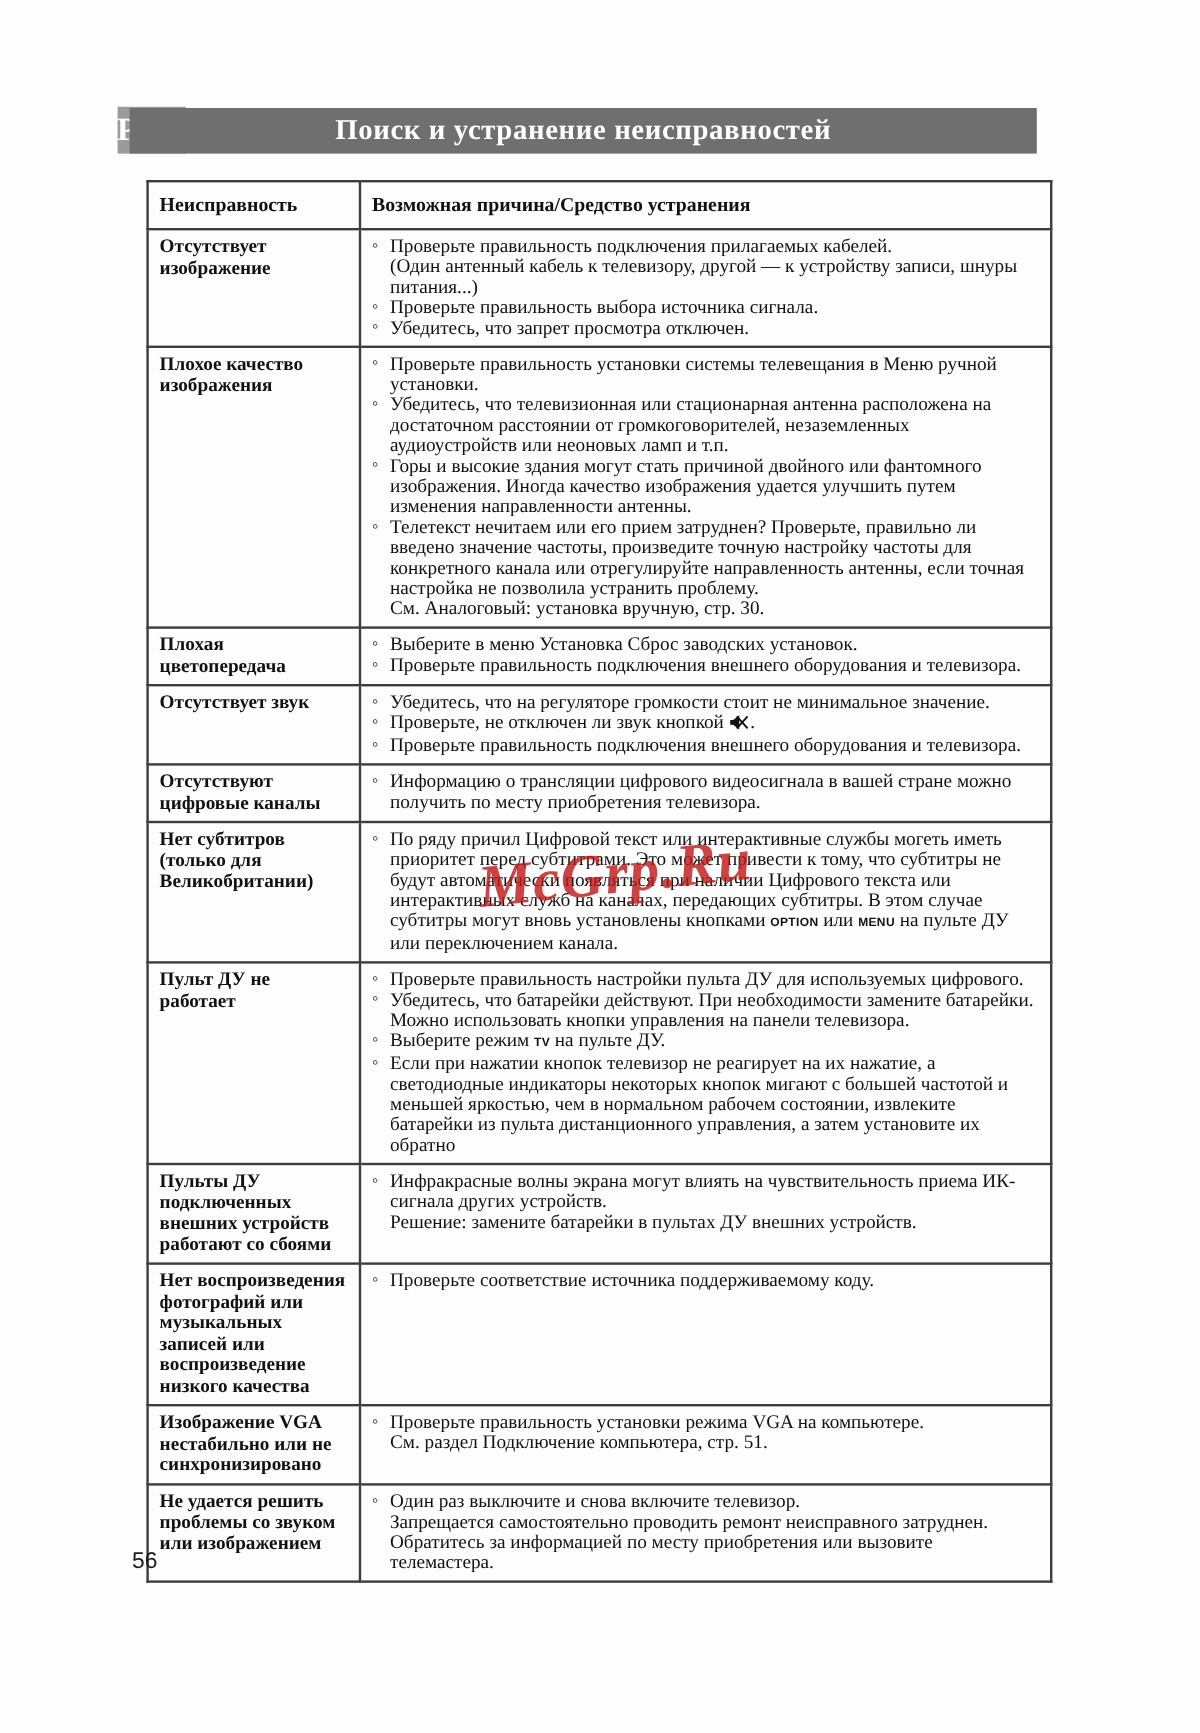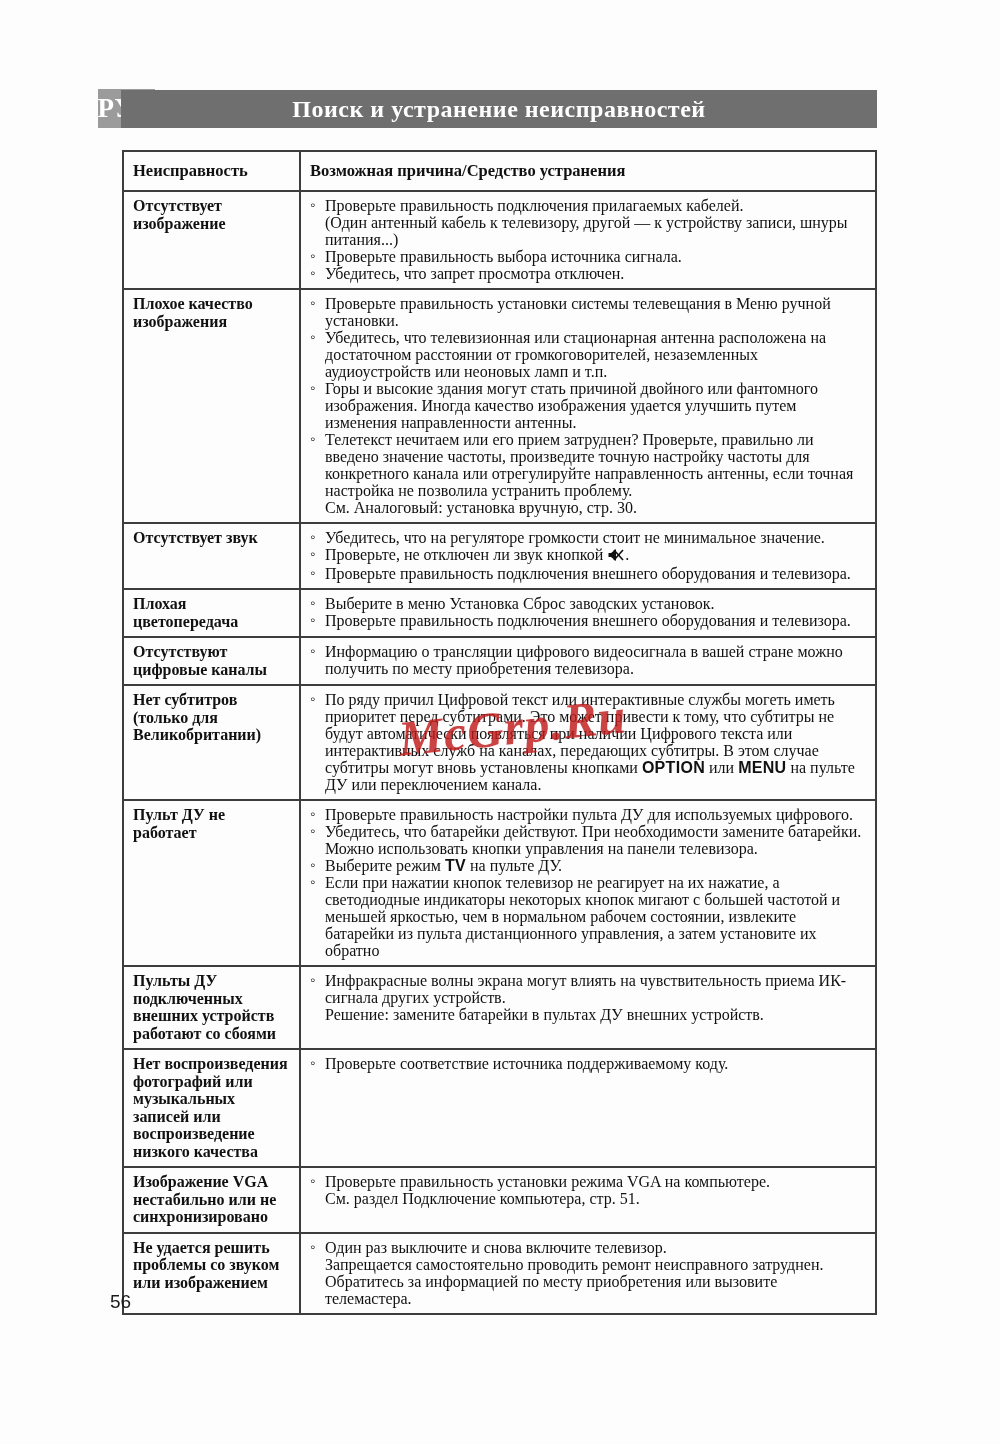--- a/index.html
+++ b/index.html
@@ -8,21 +8,21 @@
     font-family:"Liberation Serif","DejaVu Serif",serif;color:#111;
     -webkit-font-smoothing:antialiased;
   }
   .lang-badge{
     position:absolute;left:54px;top:89px;width:57px;height:39px;
     background:var(--badge-gray,#9b9b9b);color:#fff;
     display:flex;align-items:center;justify-content:center;
     font-size:27px;font-weight:bold;letter-spacing:1px;margin-left:44px;
   }
   .title-bar{
-    position:absolute;left:121px;top:90px;width:756px;height:38px;
+    position:absolute;left:108px;top:90px;width:756px;height:38px;
     background:var(--bar-gray,#6f6f6f);
     display:flex;align-items:center;justify-content:center;
   }
   .title-bar .title{
     color:#fff;font-size:24px;font-weight:bold;letter-spacing:.5px;
   }
   .doc-table{
     position:absolute;left:122px;top:150px;width:755px;
     border-collapse:collapse;table-layout:fixed;
     font-size:16px;line-height:17px;padding-left:33px;
@@ -31,21 +31,21 @@
   .doc-table th,.doc-table td{
     border:2px solid #3d3d3d;vertical-align:top;text-align:left;
     padding:5px 8px 6px 9px;
   }
   .doc-table th{font-weight:bold;height:27px;vertical-align:middle;font-size:16.5px;}
   .problem-cell{font-weight:bold;line-height:17.5px;}
   .cause-cell{padding-right:14px;}
   .cause-item{display:flex;}
   .bullet-marker{width:15px;flex:0 0 15px;text-align:left;font-size:15px;}
   .cause-text{flex:1;}
-  .cause-text b{font-family:"Liberation Sans","DejaVu Sans",sans-serif;font-size:16px;letter-spacing:.3px;}
+  .cause-text b{font-family:"Liberation Sans","DejaVu Sans",sans-serif;font-size:10px;letter-spacing:.3px;}
   .mute-icon{display:inline-block;vertical-align:-2px;margin:0 1px;}
   .watermark{
     position:absolute;left:398px;top:698px;
     font-size:50px;font-weight:bold;font-style:italic;
     color:var(--watermark-red,rgba(193,26,26,.82));
     transform:rotate(-6deg);letter-spacing:1px;white-space:nowrap;
     pointer-events:none;
   }
   .page-number{
     position:absolute;left:110px;top:1291px;
@@ -116,20 +116,33 @@
             <span class="bullet-marker">◦</span>
             <span class="cause-text">Телетекст нечитаем или его прием затруднен? Проверьте, правильно ли введено значение частоты,  произведите точную настройку частоты для конкретного канала  или отрегулируйте направленность антенны, если точная настройка не позволила устранить проблему.</span>
           </div>
           <div class="cause-item">
             <span class="bullet-marker"></span>
             <span class="cause-text">См. Аналоговый: установка вручную, стр. 30.</span>
           </div>
         </td>
       </tr>
       <tr>
+        <td class="problem-cell">Плохая цветопередача</td>
+        <td class="cause-cell">
+          <div class="cause-item">
+            <span class="bullet-marker">◦</span>
+            <span class="cause-text">Выберите в меню Установка Сброс заводских установок.</span>
+          </div>
+          <div class="cause-item">
+            <span class="bullet-marker">◦</span>
+            <span class="cause-text">Проверьте правильность подключения внешнего оборудования и телевизора.</span>
+          </div>
+        </td>
+      </tr>
+      <tr>
         <td class="problem-cell">Отсутствует звук</td>
         <td class="cause-cell">
           <div class="cause-item">
             <span class="bullet-marker">◦</span>
             <span class="cause-text">Убедитесь, что на регуляторе громкости стоит не минимальное значение.</span>
           </div>
           <div class="cause-item">
             <span class="bullet-marker">◦</span>
             <span class="cause-text">Проверьте, не отключен ли звук кнопкой <span class="mute-icon"><svg width="16" height="14" viewBox="0 0 16 14">
                   <rect x="0.5" y="5" width="3" height="4" fill="#111"></rect>
@@ -138,33 +151,20 @@
                   <line x1="15" y1="2" x2="6" y2="12" stroke="#111" stroke-width="1.6"></line>
                 </svg></span>.</span>
           </div>
           <div class="cause-item">
             <span class="bullet-marker">◦</span>
             <span class="cause-text">Проверьте правильность подключения внешнего оборудования и телевизора.</span>
           </div>
         </td>
       </tr>
       <tr>
-        <td class="problem-cell">Плохая цветопередача</td>
-        <td class="cause-cell">
-          <div class="cause-item">
-            <span class="bullet-marker">◦</span>
-            <span class="cause-text">Выберите в меню Установка Сброс заводских установок.</span>
-          </div>
-          <div class="cause-item">
-            <span class="bullet-marker">◦</span>
-            <span class="cause-text">Проверьте правильность подключения внешнего оборудования и телевизора.</span>
-          </div>
-        </td>
-      </tr>
-      <tr>
         <td class="problem-cell">Отсутствуют цифровые каналы</td>
         <td class="cause-cell">
           <div class="cause-item">
             <span class="bullet-marker">◦</span>
             <span class="cause-text">Информацию о трансляции цифрового видеосигнала в вашей стране можно получить по месту приобретения телевизора.</span>
           </div>
         </td>
       </tr>
       <tr>
         <td class="problem-cell">Нет субтитров (только для Великобритании)</td>

